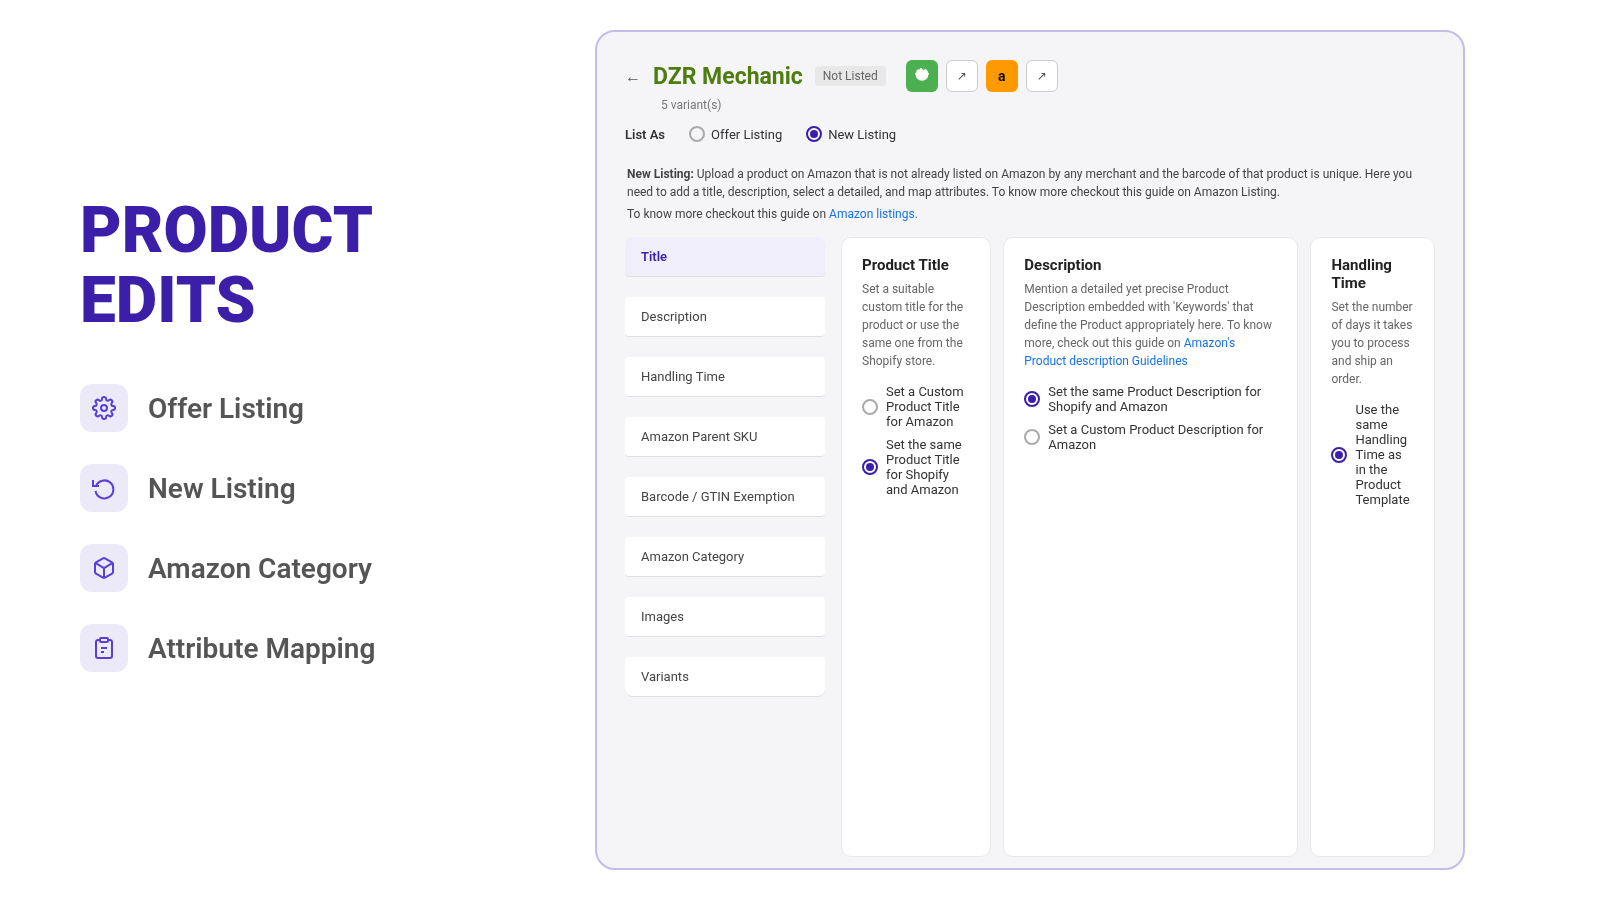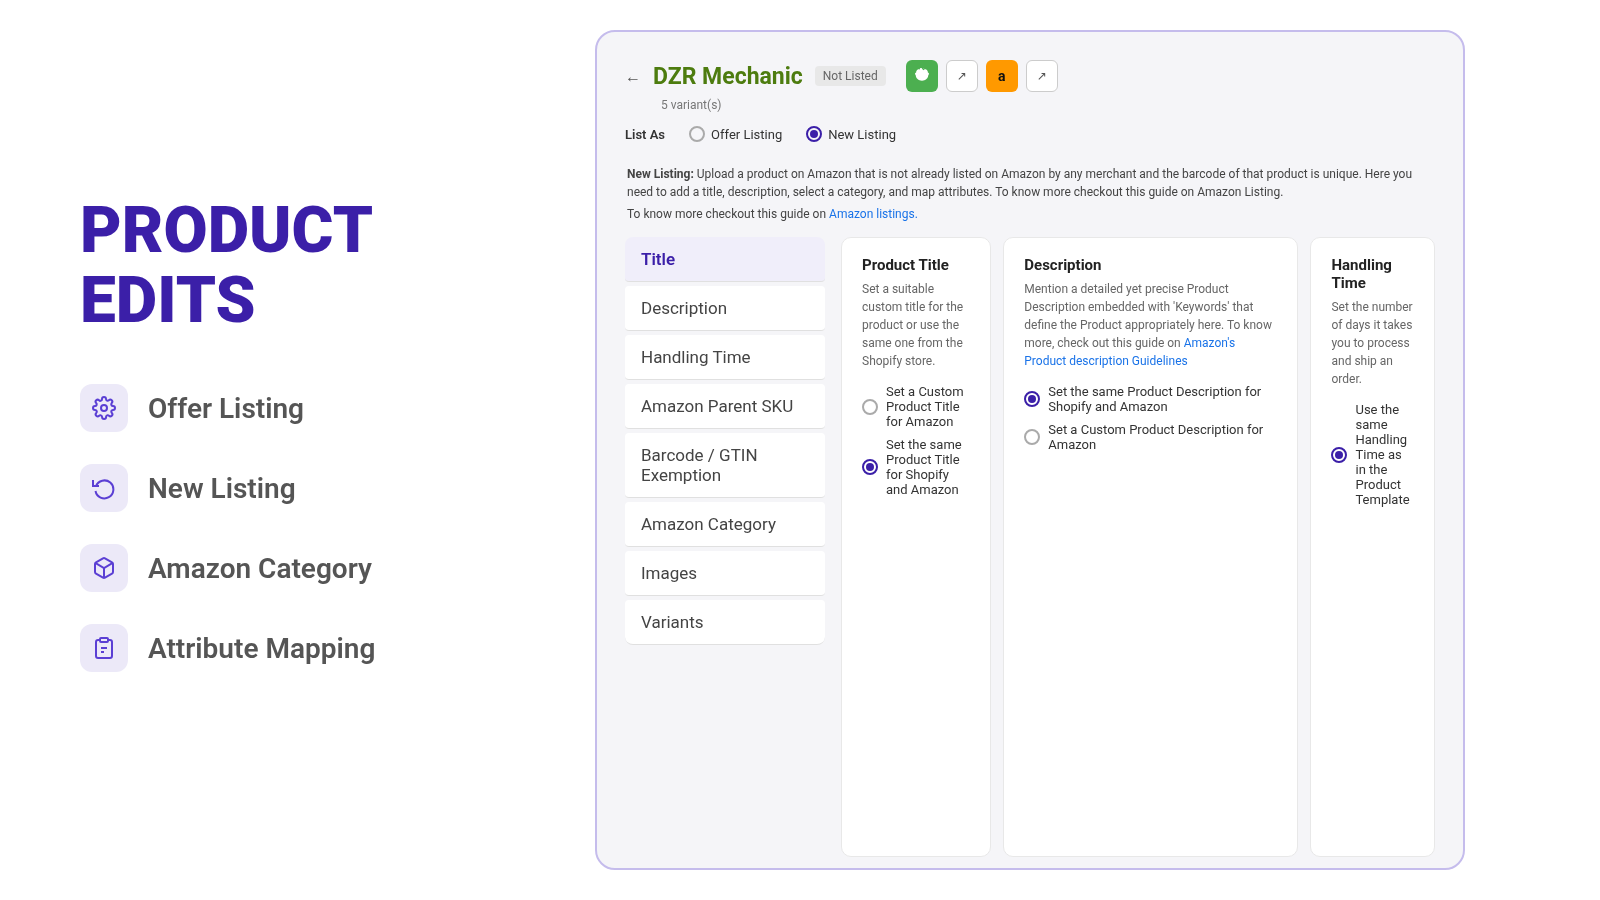--- a/index.html
+++ b/index.html
@@ -205,27 +205,27 @@
     }
 
     
     .section-nav {
       width: 200px;
       flex-shrink: 0;
     }
 
     .nav-section-item {
       padding: 12px 16px;
-      font-size: 17px;
+      font-size: 13px;
       color: #444;
       cursor: pointer;
       border-bottom: 1px solid #e0e0e0;
       background: white;
       border-radius: 4px;
-      margin-bottom: 4px;
+      margin-bottom: 20px;
     }
 
     .nav-section-item.active {
       background: #f0eefa;
       color: #3b1fa8;
       font-weight: 600;
     }
 
     .nav-section-item:first-child {
       border-radius: 8px 8px 4px 4px;
@@ -363,21 +363,21 @@
         <span>Offer Listing</span>
       </div>
       <div class="radio-option">
         <div class="radio-circle selected"></div>
         <span>New Listing</span>
       </div>
     </div>
 
     <p class="description-text">
       <span class="bold">New Listing:</span>
-      <span> Upload a product on Amazon that is not already listed on Amazon by any merchant and the barcode of that product is unique. Here you need to add a title, description, select a category, and map attributes. To know more checkout this guide on Amazon Listing.</span>
+      <span> Upload a product on Amazon that is not already listed on Amazon by any merchant and the barcode of that product is unique. Here you need to add a title, description, select a detailed, and map attributes. To know more checkout this guide on Amazon Listing.</span>
     </p>
     <p class="description-text">
       <span>To know more checkout this guide on </span><a class="link-text" href="#">Amazon listings.</a>
     </p>
 
     <div class="content-area">
 
       <div class="section-nav">
         <div class="nav-section-item active">Title</div>
         <div class="nav-section-item">Description</div>

